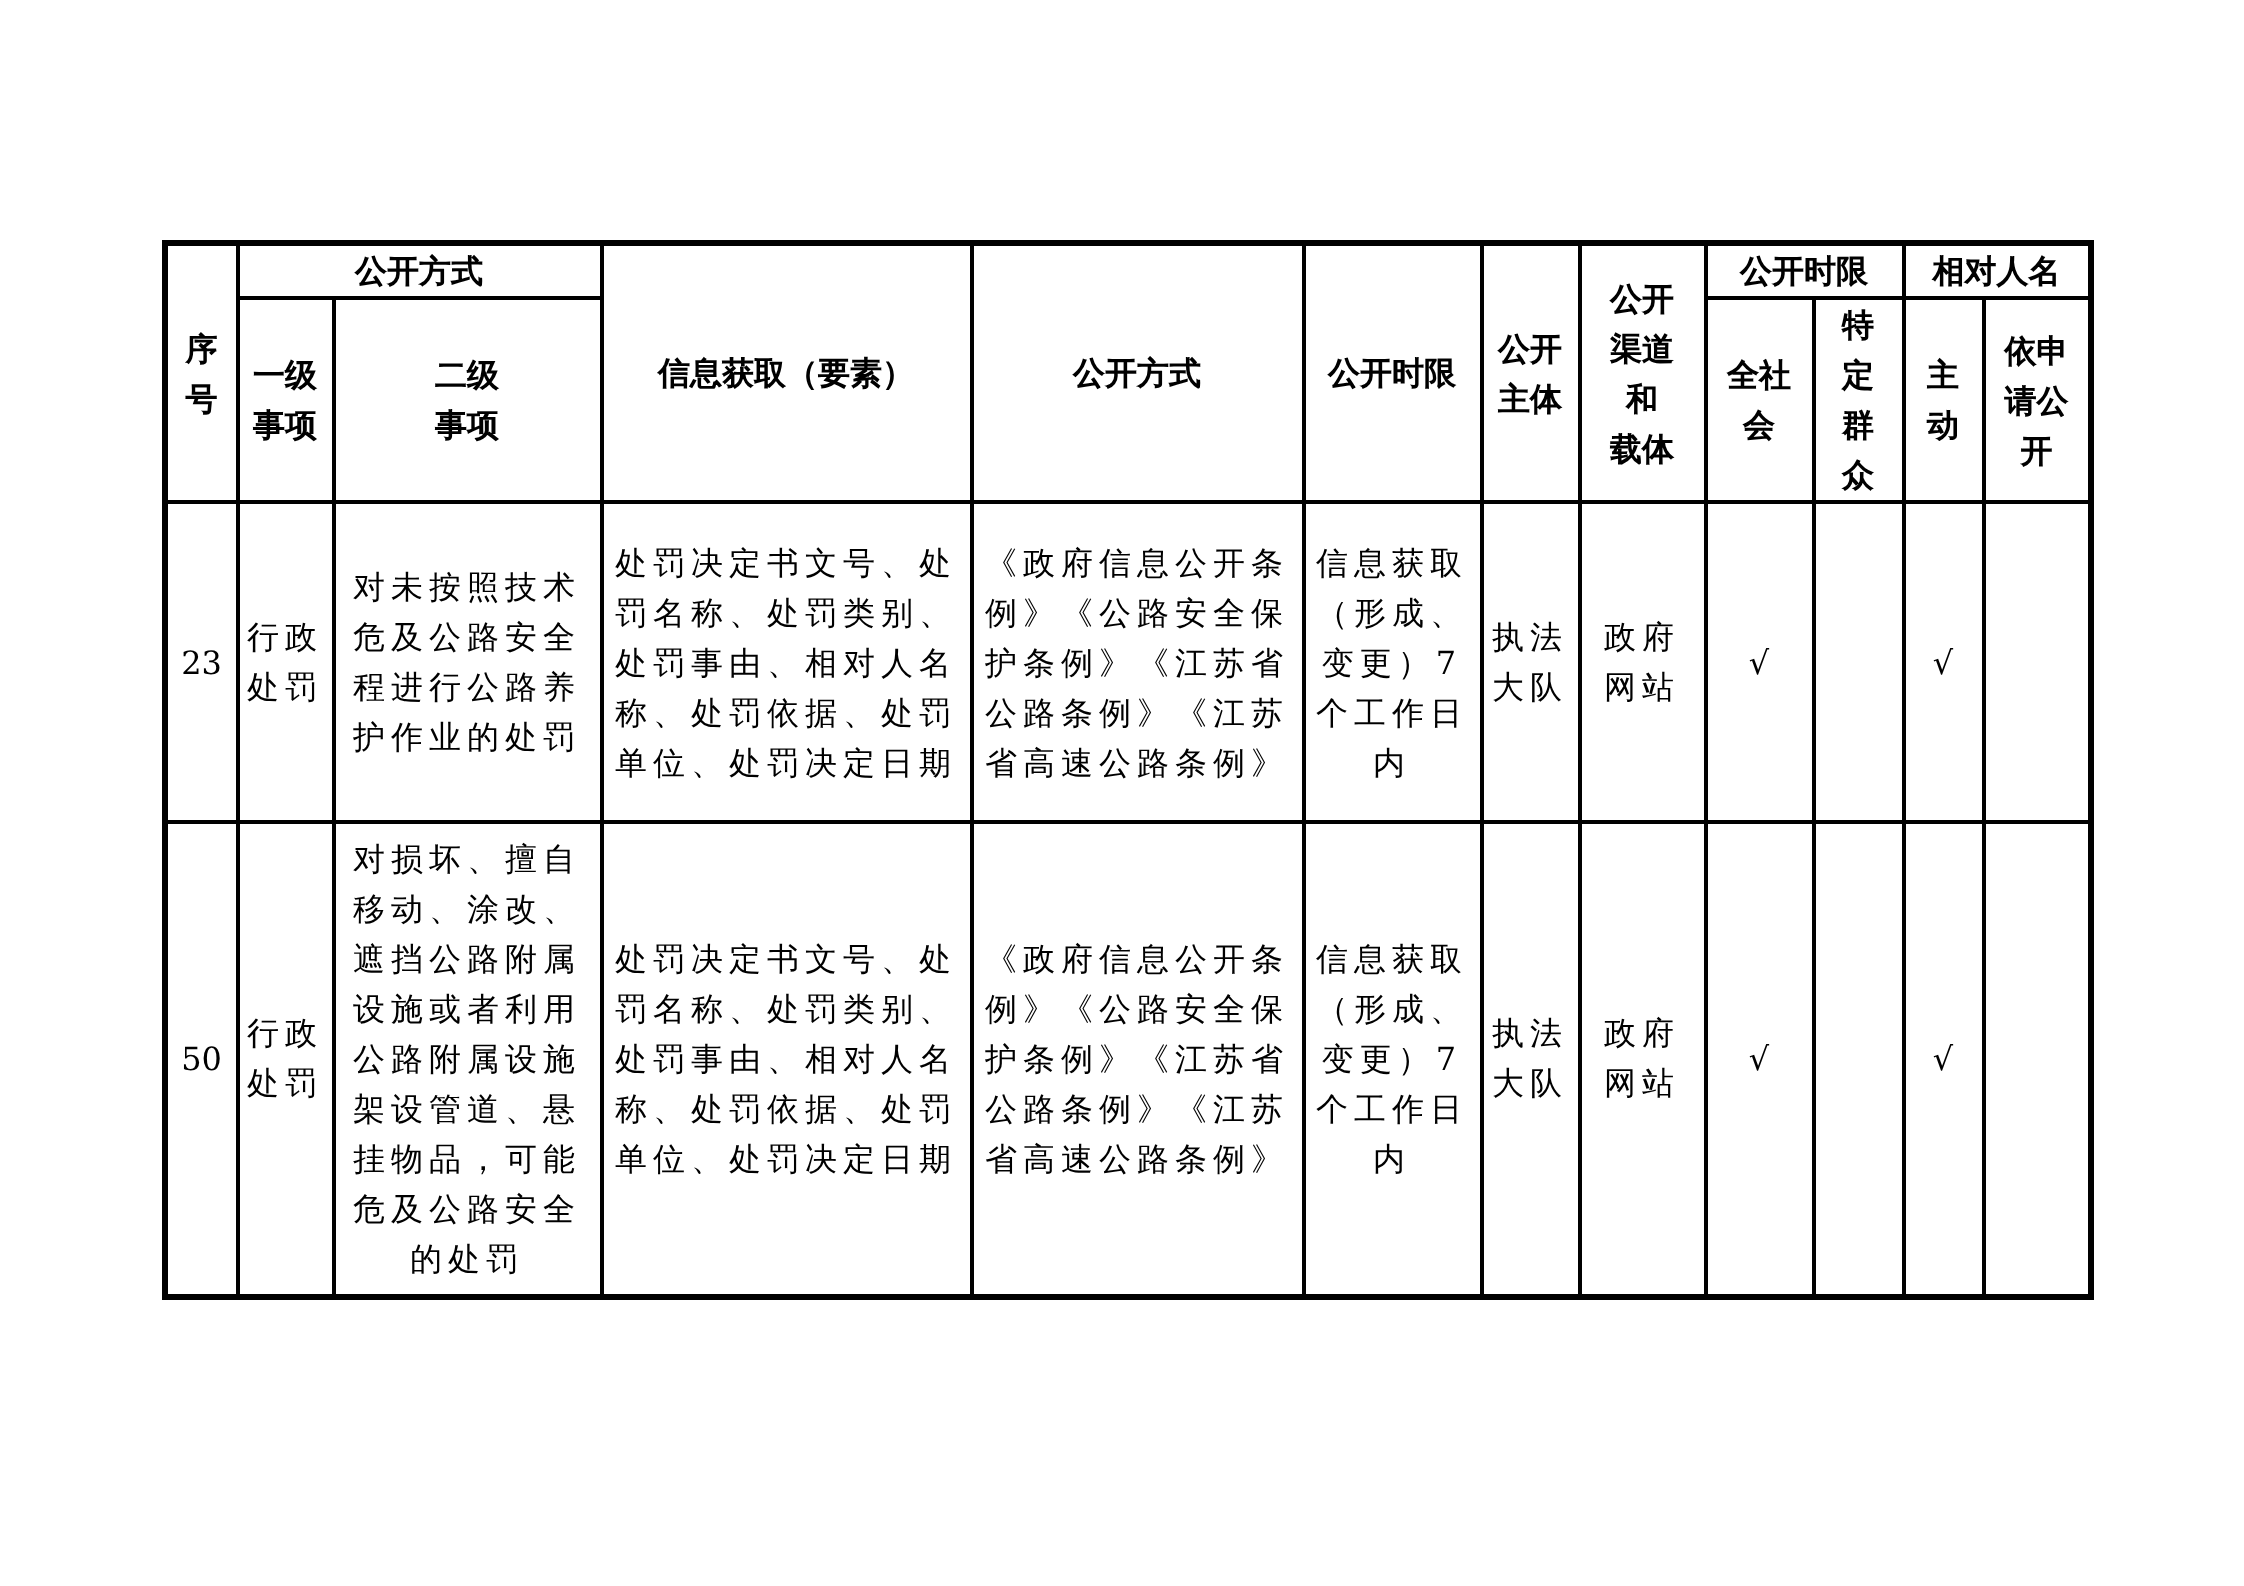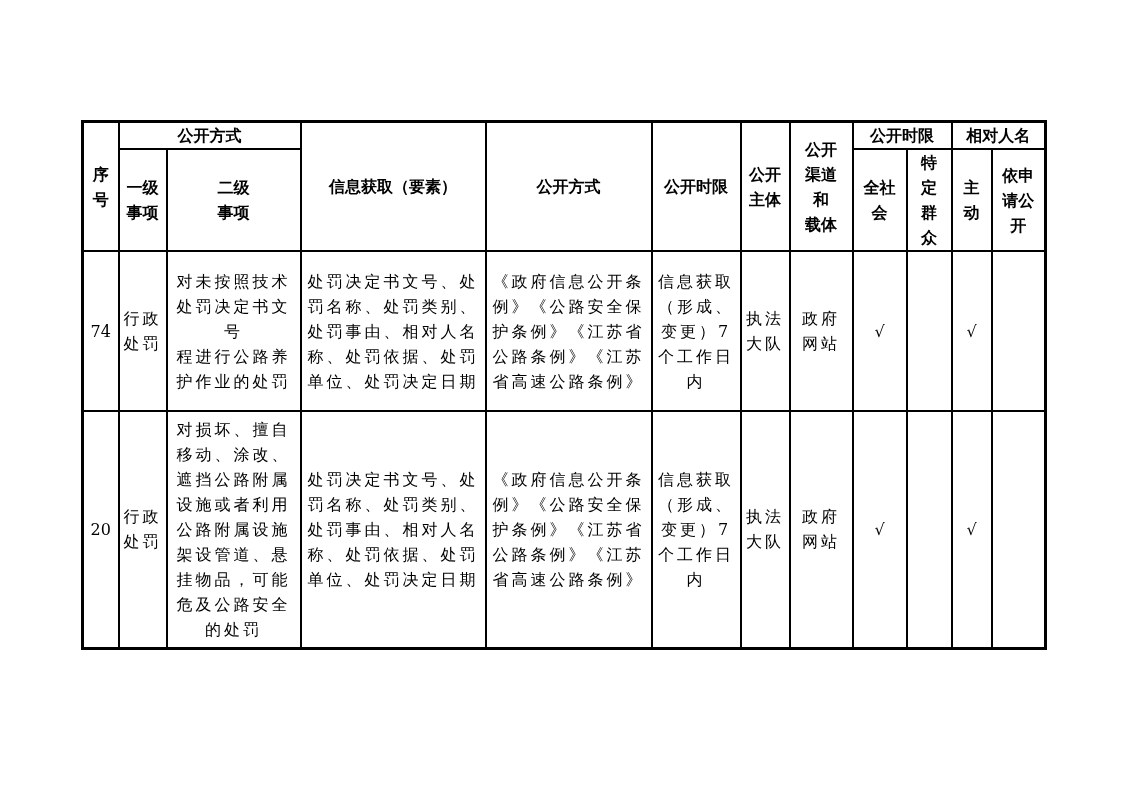--- a/index.html
+++ b/index.html
@@ -94,25 +94,25 @@
 群
 众</td>
     <td class="th">主
 动</td>
     <td class="th">依申
 请公
 开</td>
   </tr>
 
   <tr style="height:160px;">
-    <td>74</td>
+    <td>23</td>
     <td class="pre ls3">行政
 处罚</td>
     <td class="jl ls3">对未按照技术
-处罚决定书文号
+危及公路安全
 程进行公路养
 护作业的处罚</td>
     <td class="jl ls3">处罚决定书文号、处
 罚名称、处罚类别、
 处罚事由、相对人名
 称、处罚依据、处罚
 单位、处罚决定日期</td>
     <td class="jl ls3">《政府信息公开条
 例》《公路安全保
 护条例》《江苏省
@@ -127,21 +127,21 @@
 大队</td>
     <td class="pre ls3">政府
 网站</td>
     <td class="check">√</td>
     <td class="check"></td>
     <td class="check">√</td>
     <td class="check"></td>
   </tr>
 
   <tr style="height:237px;">
-    <td>20</td>
+    <td>50</td>
     <td class="pre ls3">行政
 处罚</td>
     <td class="jl ls3">对损坏、擅自
 移动、涂改、
 遮挡公路附属
 设施或者利用
 公路附属设施
 架设管道、悬
 挂物品，可能
 危及公路安全

